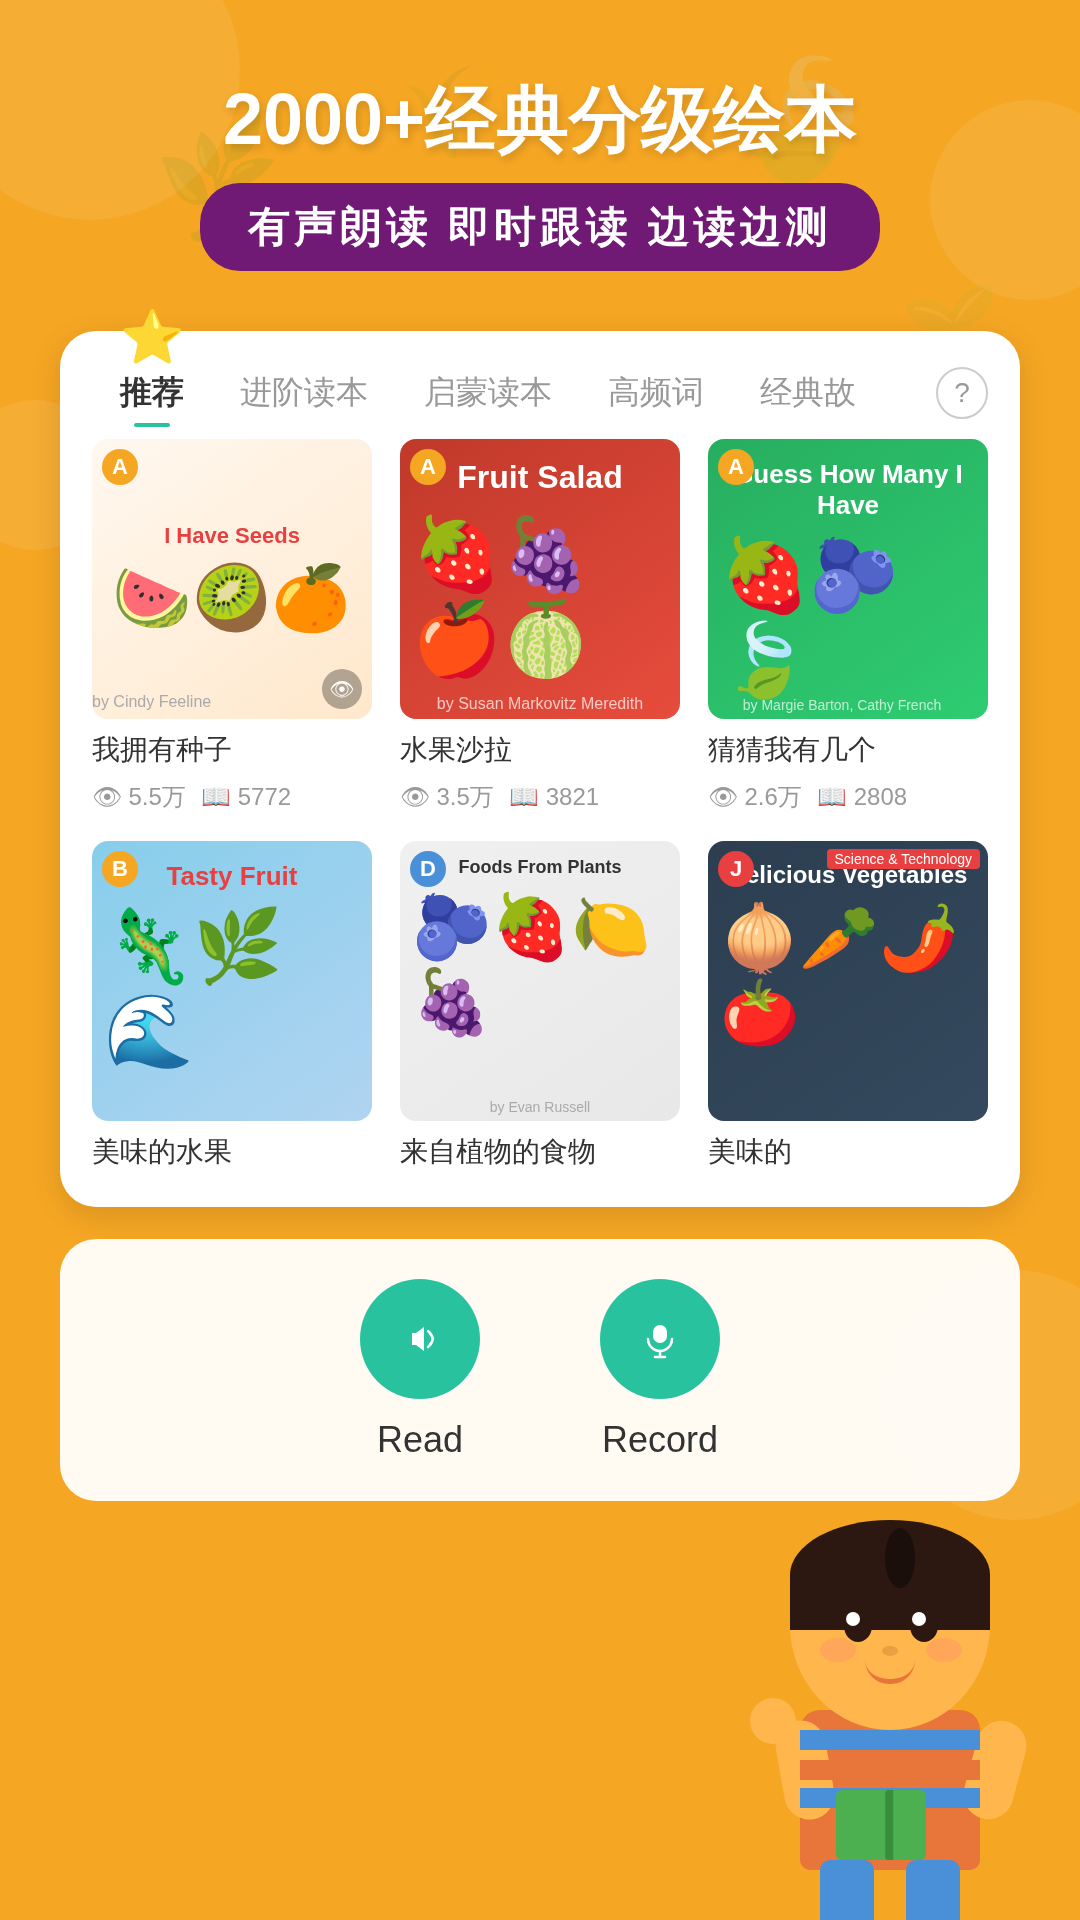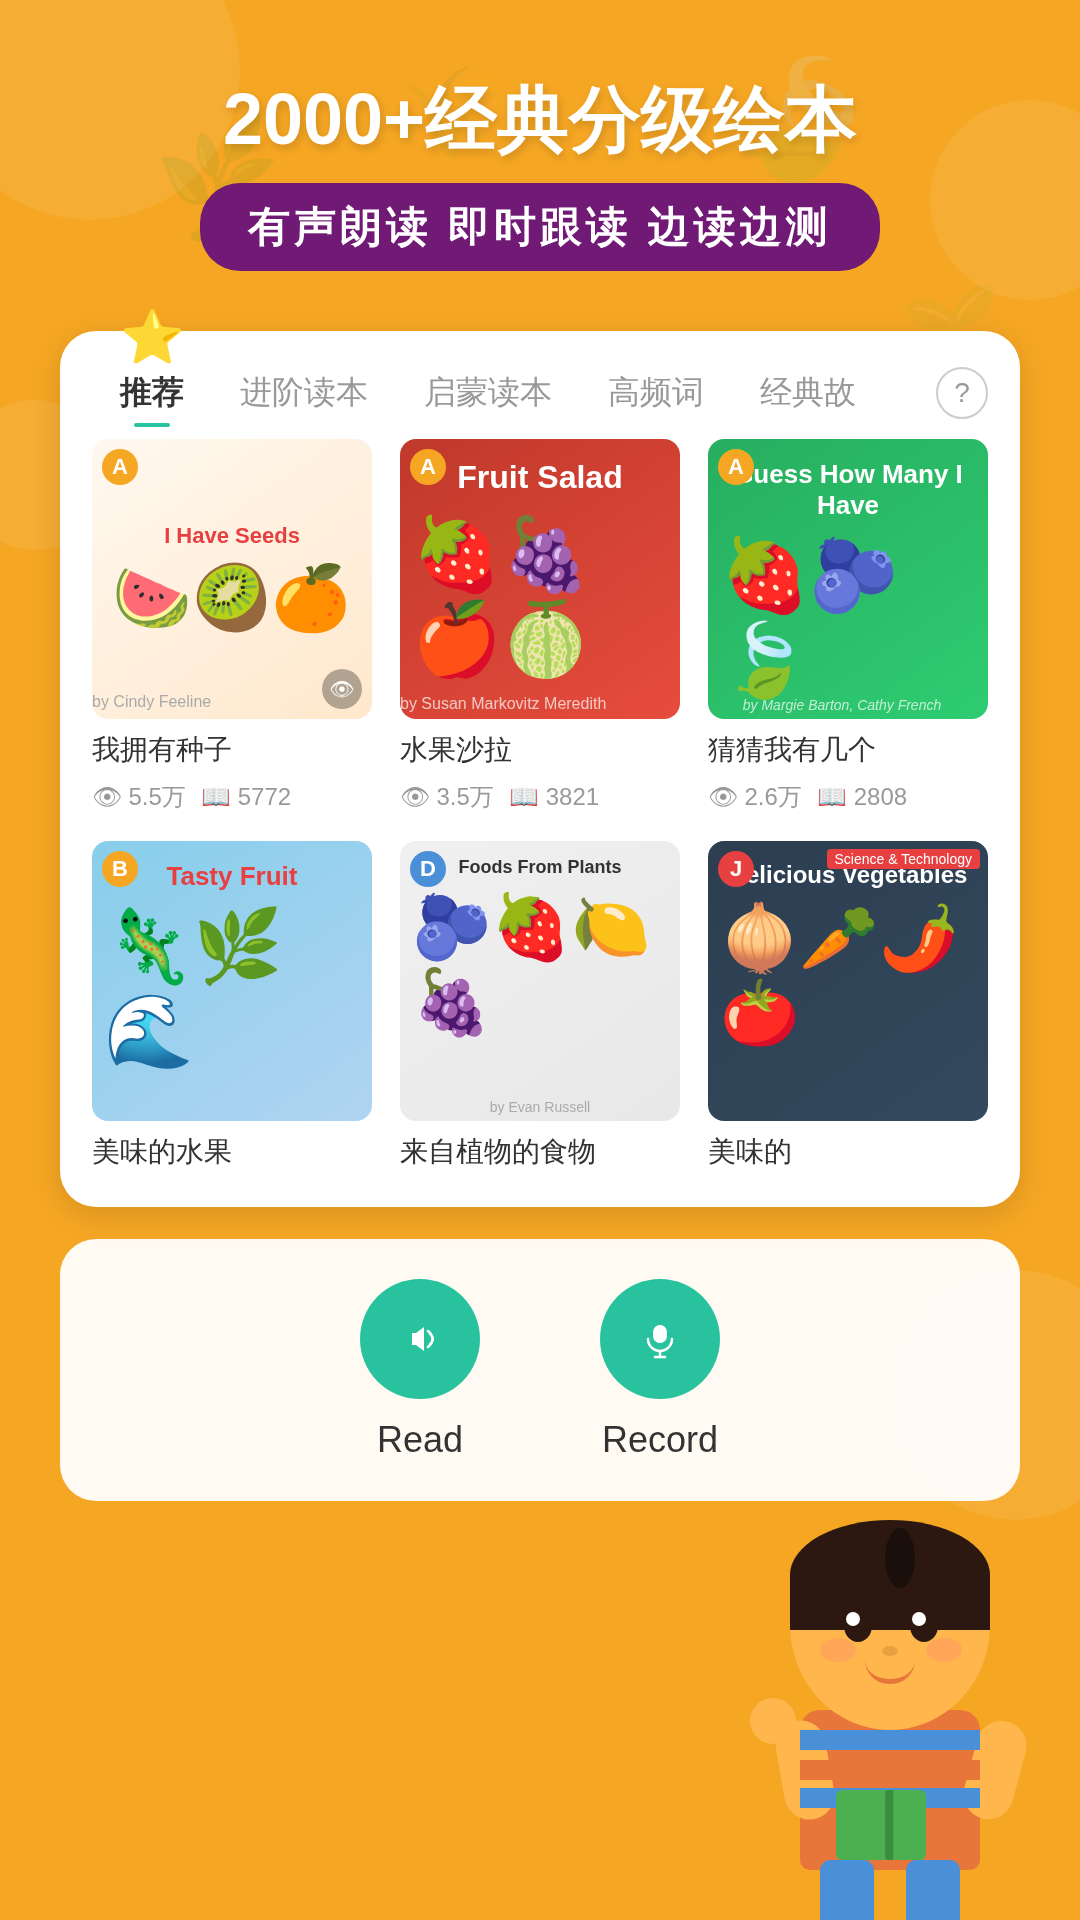--- a/index.html
+++ b/index.html
@@ -463,21 +463,21 @@
           </div>
         </div>
       </div>
 
       <div class="book-item">
         <div class="book-cover">
           <div class="cover-fruit-salad" style="height:100%;position:relative;">
             <div class="book-label label-a">A</div>
             <div class="book-title-text">Fruit Salad</div>
             <div class="fruits-art">🍓🍇🍎🍈</div>
-            <div style="position:absolute;bottom:6px;left:0;right:0;font-size:16px;color:rgba(255,255,255,0.7);">by Susan Markovitz Meredith</div>
+            <div style="position:absolute;bottom:6px;left:0;right:0;text-align:center;font-size:16px;color:rgba(255,255,255,0.7);">by Susan Markovitz Meredith</div>
           </div>
         </div>
         <div class="book-name-zh">水果沙拉</div>
         <div class="book-stats">
           <div class="stat">
             <span>👁</span>
             <span>3.5万</span>
           </div>
           <div class="stat">
             <span>📖</span>
@@ -485,21 +485,21 @@
           </div>
         </div>
       </div>
 
       <div class="book-item">
         <div class="book-cover">
           <div class="cover-guess" style="height:100%;position:relative;">
             <div class="book-label label-a">A</div>
             <div class="book-title-text">Guess How Many I Have</div>
             <div class="fruits-art">🍓🫐🍃</div>
-            <div style="position:absolute;bottom:6px;left:0;right:12px;text-align:center;font-size:14px;color:rgba(255,255,255,0.7);font-style:italic;">by Margie Barton, Cathy French</div>
+            <div style="position:absolute;bottom:6px;left:0;right:12px;text-align:center;font-size:14px;color:rgba(255,255,255,0.7);">by Margie Barton, Cathy French</div>
           </div>
         </div>
         <div class="book-name-zh">猜猜我有几个</div>
         <div class="book-stats">
           <div class="stat">
             <span>👁</span>
             <span>2.6万</span>
           </div>
           <div class="stat">
             <span>📖</span>

